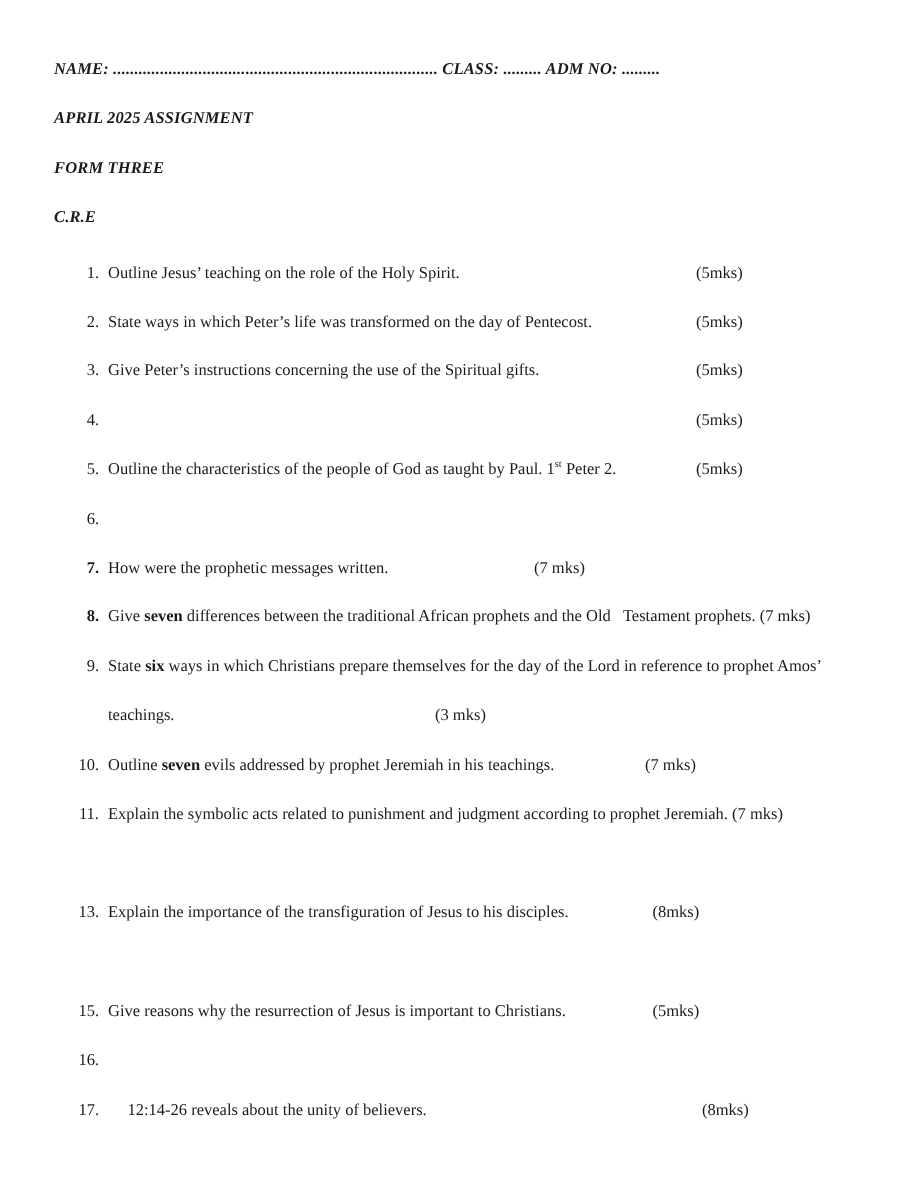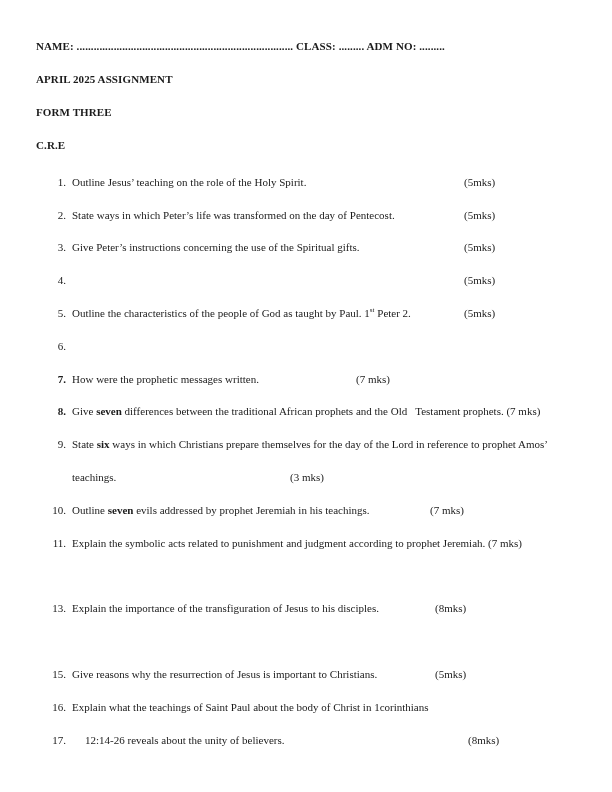--- a/index.html
+++ b/index.html
@@ -7,21 +7,21 @@
     position: relative;
     width: 612px;
     height: 792px;
     margin: 0 auto;
     background: #ffffff;
     font-family: "Liberation Serif", "DejaVu Serif", serif;
     font-size: 11px;
     color: #1b1b1b;
     overflow: hidden;
   }
-  .hline { position: absolute; left: 36px; white-space: pre; font-weight: bold; letter-spacing: 0.1px; }
+  .hline { position: absolute; left: 36px; white-space: pre; font-weight: bold; letter-spacing: 0.1px; font-style: italic; }
   .q { position: absolute; left: 0; width: 612px; height: 16px; }
   .qnum { position: absolute; left: 36px; width: 30px; text-align: right; white-space: pre; }
   .qnum.nb { font-weight: bold; }
   .t { position: absolute; left: 72px; white-space: pre; }
   .qmarks { position: absolute; white-space: pre; }
   .b { font-weight: bold; }
   .bi { font-weight: bold; font-style: italic; }
   .sup { vertical-align: super; font-size: 7px; line-height: 0; }
 </style>
 </head>
@@ -108,21 +108,20 @@
 
 
   <div class="q" style="top:668px">
     <span class="qnum">15.</span>
     <span class="t"><span>Give reasons why the resurrection of Jesus is important to Christians.</span></span>
     <span class="qmarks" style="left:435px">(5mks)</span>
   </div>
 
   <div class="q" style="top:701px">
     <span class="qnum">16.</span>
-    <span class="t"><span>Explain what the teachings of Saint Paul about the body of Christ in 1corinthians</span></span>
   </div>
 
   <div class="q" style="top:734px">
     <span class="qnum">17.</span>
     <span class="t" style="left:85px"><span>12:14-26 reveals about the unity of believers.</span></span>
     <span class="qmarks" style="left:468px">(8mks)</span>
   </div>
 
 </div>
 

